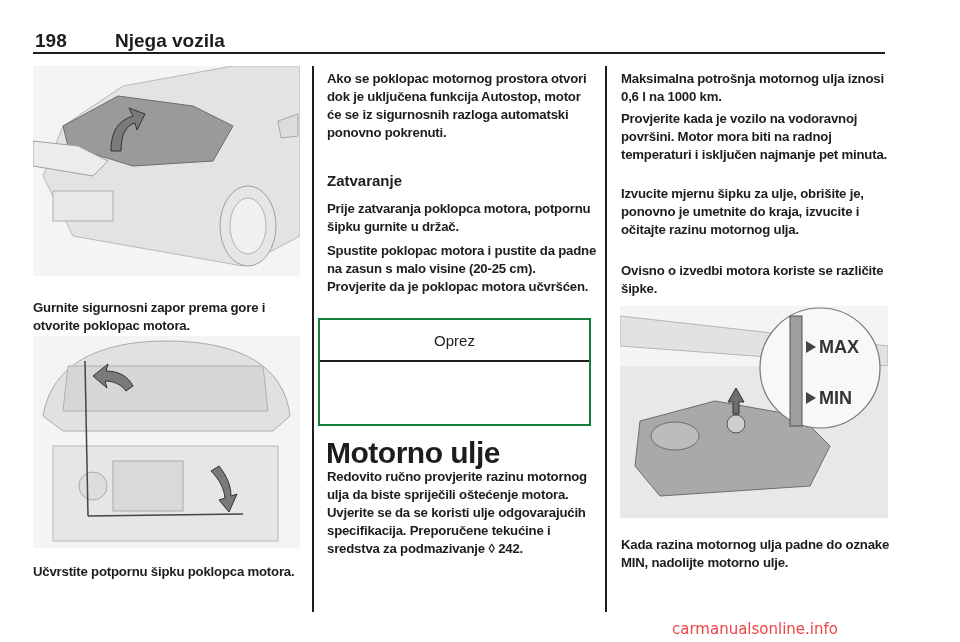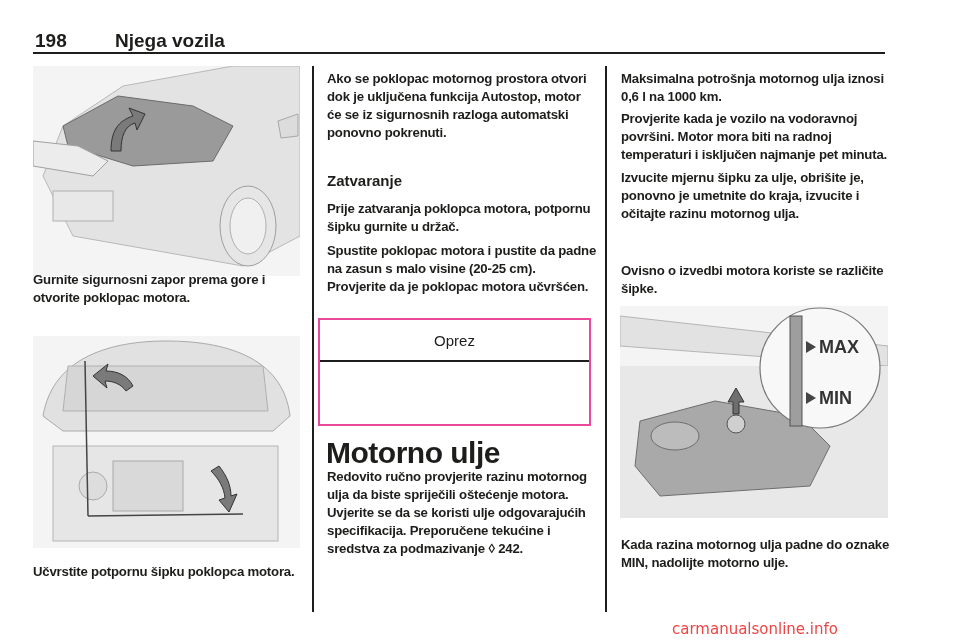--- a/index.html
+++ b/index.html
@@ -23,21 +23,21 @@
   .h2 { position: absolute; font-size: 15px; font-weight: bold; }
   .h1 { position: absolute; font-size: 30px; font-weight: bold; letter-spacing: -0.5px; }
 
   .figure {
     position: absolute; background: #f4f4f4; overflow: hidden; text-decoration: underline;
   }
   .figure svg { display: block; }
 
   .caution {
     position: absolute; left: 318px; top: 318px; width: 273px; height: 108px;
-    border: 2px solid #ec4899; box-sizing: border-box;
+    border: 2px solid #15803d; box-sizing: border-box;
   }
   .caution-head {
     height: 40px; border-bottom: 2px solid #1d1d1b; display: flex;
     align-items: center; justify-content: center; font-size: 15px; font-weight: normal;
   }
   .caution-body {
     padding: 5px 8px; font-size: 13px; line-height: 17px; font-weight: bold;
   }
 
   .watermark {
@@ -64,21 +64,21 @@
     <ellipse cx="215" cy="160" rx="28" ry="40" fill="#e6e6e6" stroke="#9e9e9e"></ellipse>
     <ellipse cx="215" cy="160" rx="18" ry="28" fill="#f0f0f0" stroke="#b0b0b0"></ellipse>
     <path d="M245 55 L265 48 L265 70 L248 72 Z" fill="#dcdcdc" stroke="#a8a8a8"></path>
     <rect x="20" y="125" width="60" height="30" fill="#e8e8e8" stroke="#b0b0b0"></rect>
     <path d="M0 75 L45 80 L75 95 L60 110 L0 100 Z" fill="#ececec" stroke="#a0a0a0"></path>
     <g>
       <path d="M78 85 C78 65 85 55 100 50 L96 42 L112 48 L104 64 L102 57 C92 60 88 70 88 85 Z" fill="#7a7a7a" stroke="#333" stroke-width="1"></path>
     </g>
   </svg>
 </div>
-<div class="para" style="left:33px; top:271px; width:270px;">Gurnite sigurnosni zapor prema gore i otvorite poklopac motora.</div>
+<div class="para" style="left:33px; top:299px; width:270px;">Gurnite sigurnosni zapor prema gore i otvorite poklopac motora.</div>
 
 <div class="figure" style="left:33px; top:336px; width:267px; height:212px;">
   <svg width="267" height="212" viewBox="0 0 267 212">
     <rect width="267" height="212" fill="#f4f4f4"></rect>
     <path d="M10 80 C20 20 80 5 133 5 C190 5 250 20 257 80 L240 95 L30 95 Z" fill="#e1e1e1" stroke="#aaa"></path>
     <path d="M35 30 L230 30 L235 75 L30 75 Z" fill="#d6d6d6" stroke="#b0b0b0"></path>
     <rect x="20" y="110" width="225" height="95" fill="#e6e6e6" stroke="#b5b5b5"></rect>
     <rect x="80" y="125" width="70" height="50" fill="#d9d9d9" stroke="#a8a8a8"></rect>
     <circle cx="60" cy="150" r="14" fill="#ddd" stroke="#aaa"></circle>
     <line x1="52" y1="25" x2="55" y2="180" stroke="#444" stroke-width="1.5"></line>
@@ -100,21 +100,21 @@
 
 <div class="caution">
   <div class="caution-head">Oprez</div>
 </div>
 
 <div class="h1" style="left:326px; top:436px;">Motorno ulje</div>
 <div class="para" style="left:327px; top:468px; width:272px;">Redovito ručno provjerite razinu motornog ulja da biste spriječili oštećenje motora. Uvjerite se da se koristi ulje odgovarajućih specifikacija. Preporučene tekućine i sredstva za podmazivanje ◊ 242.</div>
 
 <div class="para" style="left:621px; top:70px; width:270px;">Maksimalna potrošnja motornog ulja iznosi 0,6 l na 1000 km.</div>
 <div class="para" style="left:621px; top:110px; width:270px;">Provjerite kada je vozilo na vodoravnoj površini. Motor mora biti na radnoj temperaturi i isključen najmanje pet minuta.</div>
-<div class="para" style="left:621px; top:169px; width:270px;">Izvucite mjernu šipku za ulje, obrišite je, ponovno je umetnite do kraja, izvucite i očitajte razinu motornog ulja.</div>
+<div class="para" style="left:621px; top:185px; width:270px;">Izvucite mjernu šipku za ulje, obrišite je, ponovno je umetnite do kraja, izvucite i očitajte razinu motornog ulja.</div>
 <div class="para" style="left:621px; top:262px; width:270px;">Ovisno o izvedbi motora koriste se različite šipke.</div>
 
 <div class="figure" style="left:620px; top:306px; width:268px; height:212px;">
   <svg width="268" height="212" viewBox="0 0 268 212">
     <rect width="268" height="212" fill="#f4f4f4"></rect>
     <path d="M0 10 L268 40 L268 60 L0 40 Z" fill="#e2e2e2" stroke="#b5b5b5"></path>
     <rect x="0" y="60" width="268" height="152" fill="#e8e8e8"></rect>
     <path d="M20 115 L95 95 L180 110 L210 140 L190 180 L40 190 L15 160 Z" fill="#a9a9a9" stroke="#6d6d6d"></path>
     <ellipse cx="55" cy="130" rx="24" ry="14" fill="#bcbcbc" stroke="#6d6d6d"></ellipse>
     <circle cx="116" cy="118" r="9" fill="#cfcfcf" stroke="#555"></circle>

